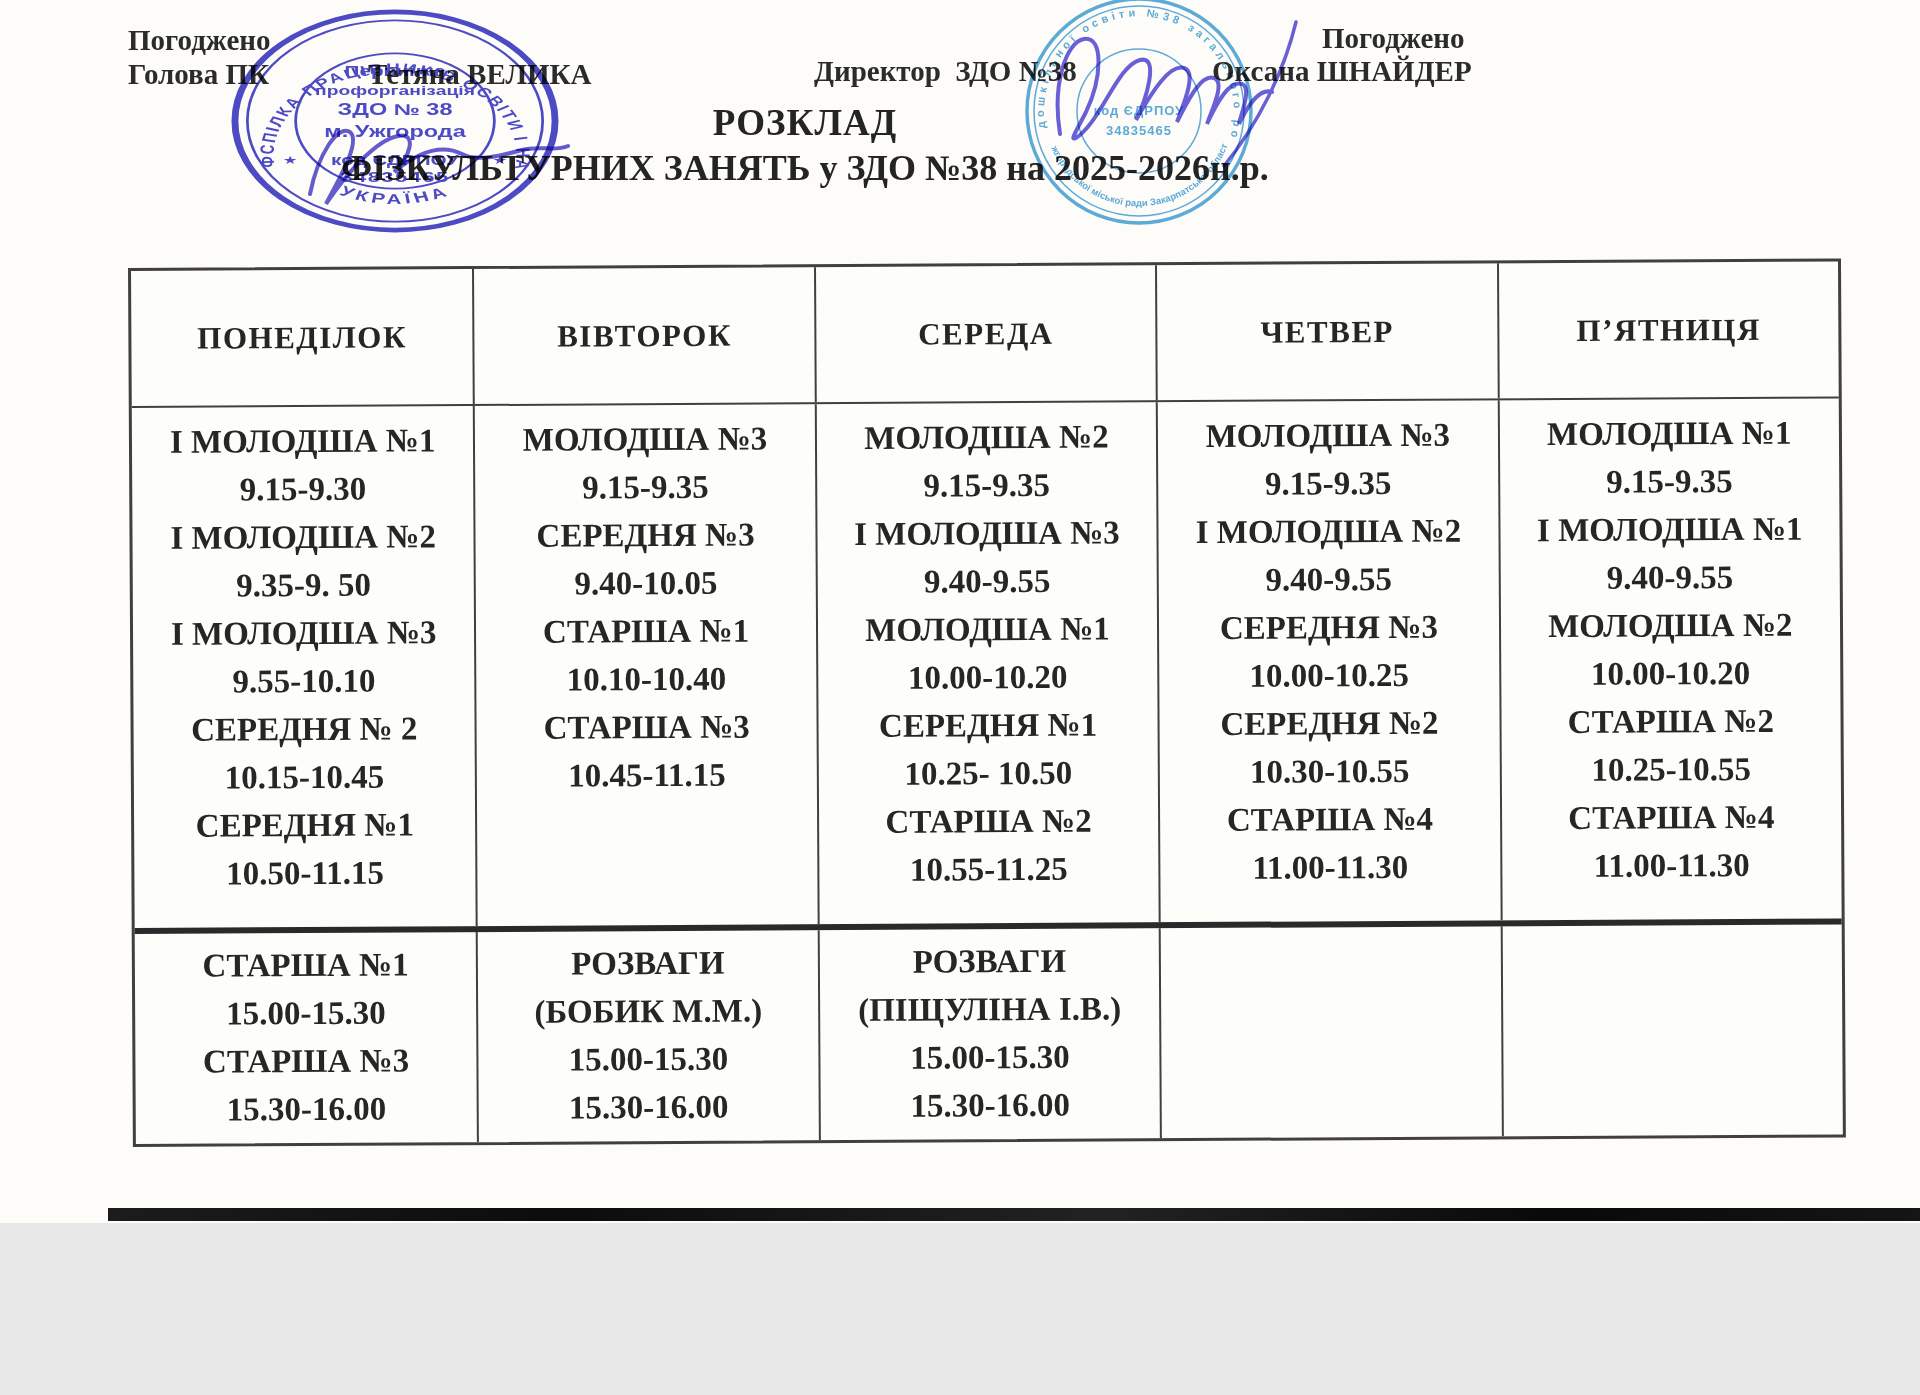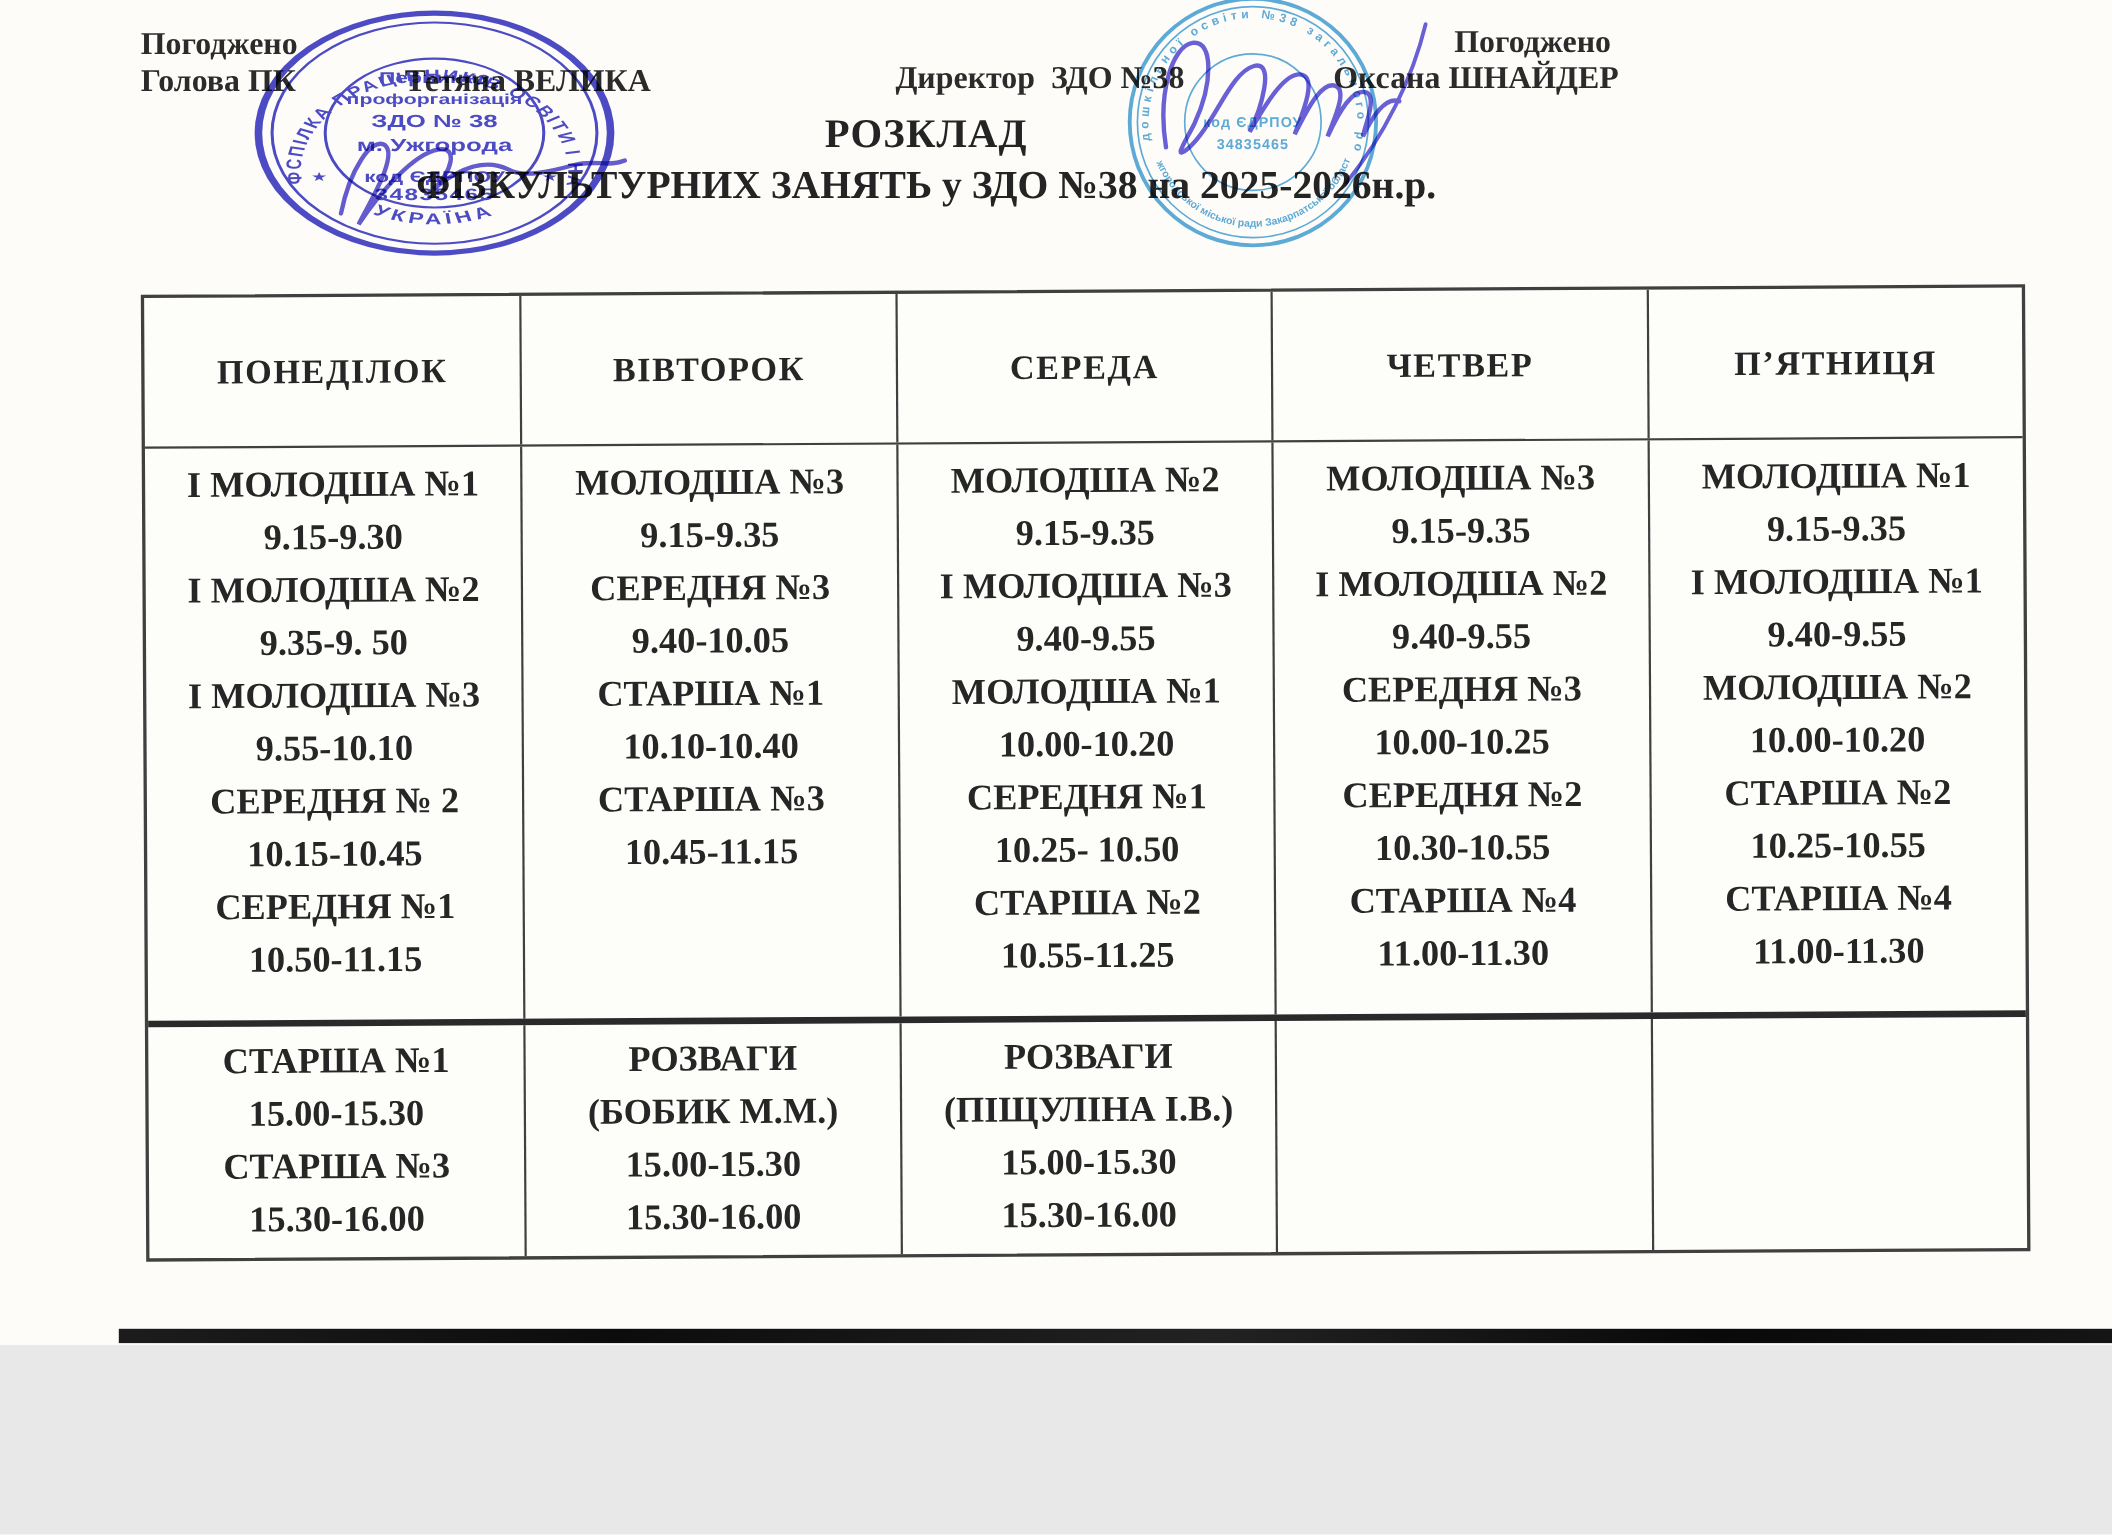--- a/index.html
+++ b/index.html
@@ -3,21 +3,21 @@
 <meta charset="utf-8">
 <style>
   html,body { margin:0; padding:0; background:#e8e8e8; }
   .page {
     position:relative; width:1920px; height:1223px; overflow:hidden;
     background:#fdfcf9;
     font-family:"Liberation Serif","DejaVu Serif",serif;
     color:#282828;
   }
   .approve { position:absolute; font-weight:700; font-size:29px; white-space:pre; color:#2b2b2b; }
-  .title-block { position:absolute; top:100px; left:0; width:1610px; text-align:center; font-weight:700; color:#242424;margin-left:37px; }
+  .title-block { position:absolute; top:100px; left:0; width:1610px; text-align:center; font-weight:700; color:#242424; }
   .title-line1 { font-size:37px; line-height:46px; letter-spacing:1px; }
   .title-line2 { font-size:36px; line-height:44px; }
 
   .sched-table {
     position:absolute; left:128px; top:268px; width:1707px;
     transform:rotate(-0.32deg); transform-origin:0 0;
     border:3px solid #404040; background:rgba(255,255,255,0.25);
   }
   .grid { display:grid; grid-template-columns:repeat(5,1fr); }
   .thead { border-bottom:2px solid #404040; }

